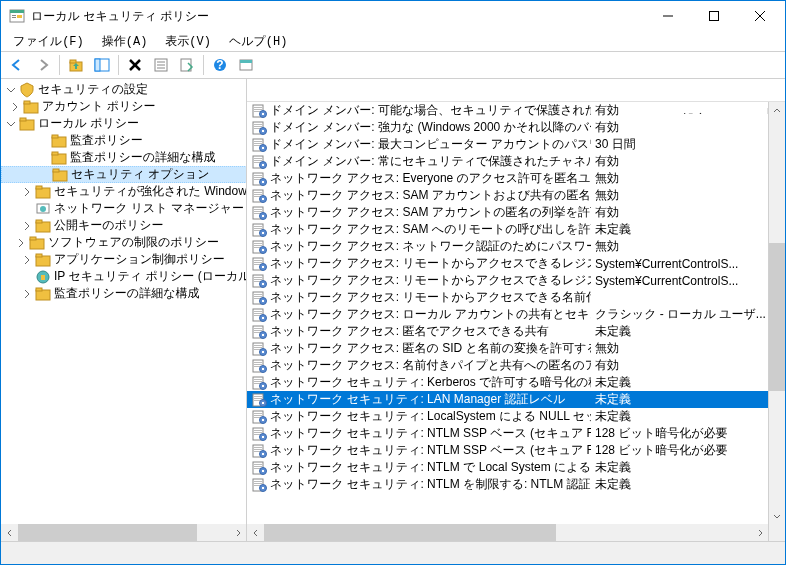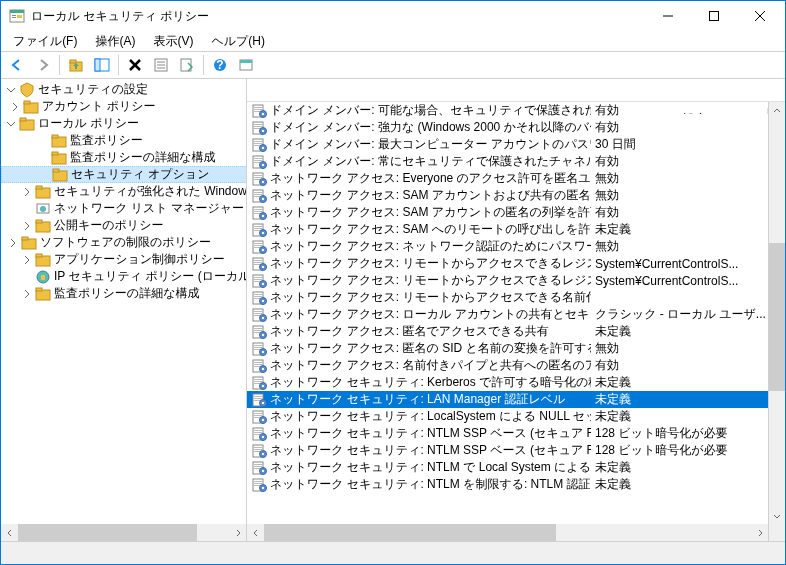--- a/index.html
+++ b/index.html
@@ -3,21 +3,21 @@
 <meta charset="utf-8">
 <style>
 * { box-sizing: border-box; margin: 0; padding: 0; font-family: "Meiryo UI", "Yu Gothic UI", "MS PGothic", sans-serif; font-size: 12px; }
 body { background: #fff; width: 786px; height: 565px; border: 1px solid #0078d7; overflow: hidden; display: flex; flex-direction: column; }
 .titlebar { height: 30px; display: flex; align-items: center; padding: 0 2px 0 8px; background: #fff; }
 .titlebar .icon { width: 16px; height: 16px; margin-right: 6px; }
 .titlebar .title { flex: 1; color: #000; }
 .winbtns { display: flex; }
 .winbtn { width: 46px; height: 30px; display: flex; align-items: center; justify-content: center; }
 .menubar { height: 20px; display: flex; align-items: center; padding: 0 4px; gap: 2px; }
-.menuitem { padding: 1px 8px; }
+.menuitem { padding: 1px 8px; font-family: Liberation Mono, monospace; }
 .toolbar { height: 28px; border-top: 1px solid #d0d0d0; border-bottom: 1px solid #d0d0d0; display: flex; align-items: center; padding: 0 4px; gap: 2px; }
 .tbtn { width: 24px; height: 24px; display: flex; align-items: center; justify-content: center; border: 1px solid transparent; }
 .tsep { width: 1px; height: 20px; background: #d0d0d0; margin: 0 2px; }
 .main { flex: 1; display: flex; min-height: 0; border-bottom: 1px solid #d0d0d0; }
 .tree { width: 246px; border-right: 1px solid #d0d0d0; overflow-x: auto; overflow-y: hidden; padding: 2px 0; white-space: nowrap; position: relative; }
 .tree-inner { min-width: 280px; }
 .tnode { display: flex; align-items: center; height: 17px; padding: 0 2px; cursor: default; }
 .tnode.sel { background: #cce8ff; border: 1px dotted #99d1ff; }
 .expander { width: 16px; height: 16px; display: flex; align-items: center; justify-content: center; flex-shrink: 0; }
 .ticon { width: 16px; height: 16px; margin-right: 3px; flex-shrink: 0; display: flex; align-items: center; justify-content: center; }
@@ -248,21 +248,21 @@
             </svg>
           </span>
         <span class="ticon">
             <svg width="16" height="16">
               <rect x="1" y="4" width="14" height="10" fill="#f0c040" stroke="#c09020"></rect>
               <rect x="1" y="2" width="6" height="3" fill="#f0c040" stroke="#c09020"></rect>
             </svg>
           </span>
         <span>公開キーのポリシー</span>
       </div>
-      <div class="tnode" style="padding-left:4px">
+      <div class="tnode" style="padding-left:12px">
         <span class="expander">
             <svg width="10" height="10">
               <path d="M3 1 L7 5 L3 9" fill="none" stroke="#666"></path>
             </svg>
           </span>
         <span class="ticon">
             <svg width="16" height="16">
               <rect x="1" y="4" width="14" height="10" fill="#f0c040" stroke="#c09020"></rect>
               <rect x="1" y="2" width="6" height="3" fill="#f0c040" stroke="#c09020"></rect>
             </svg>

